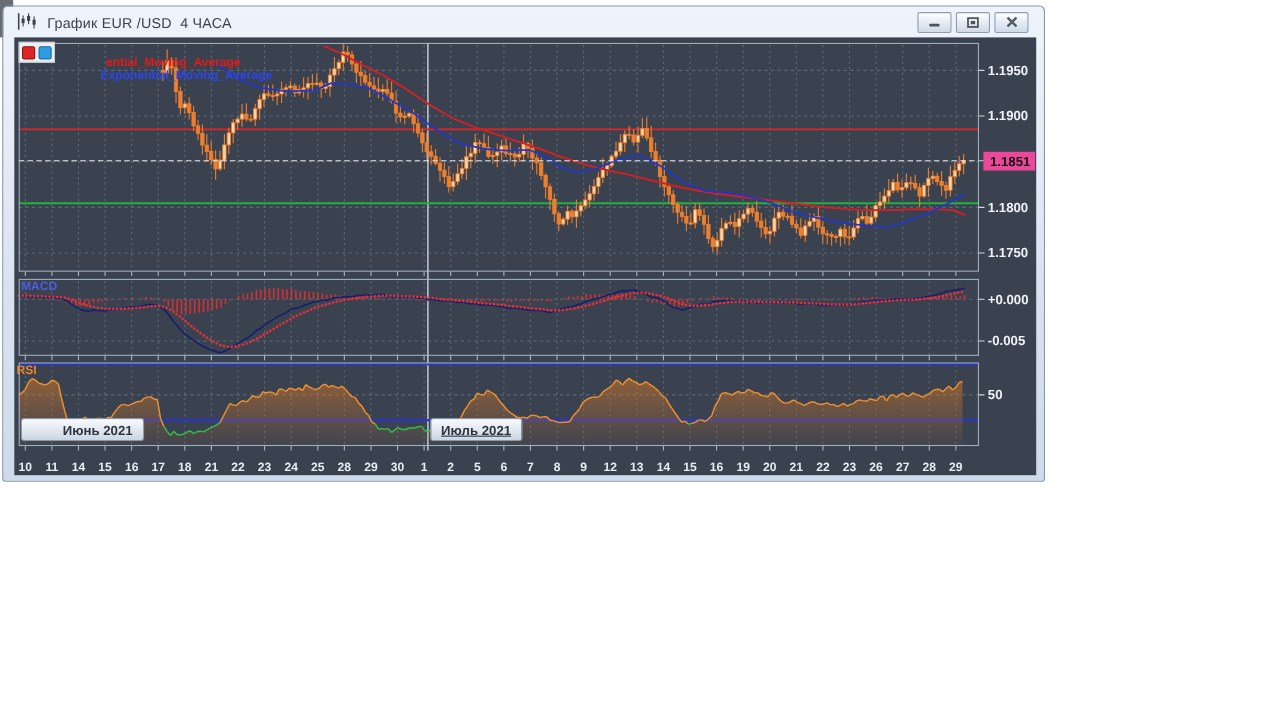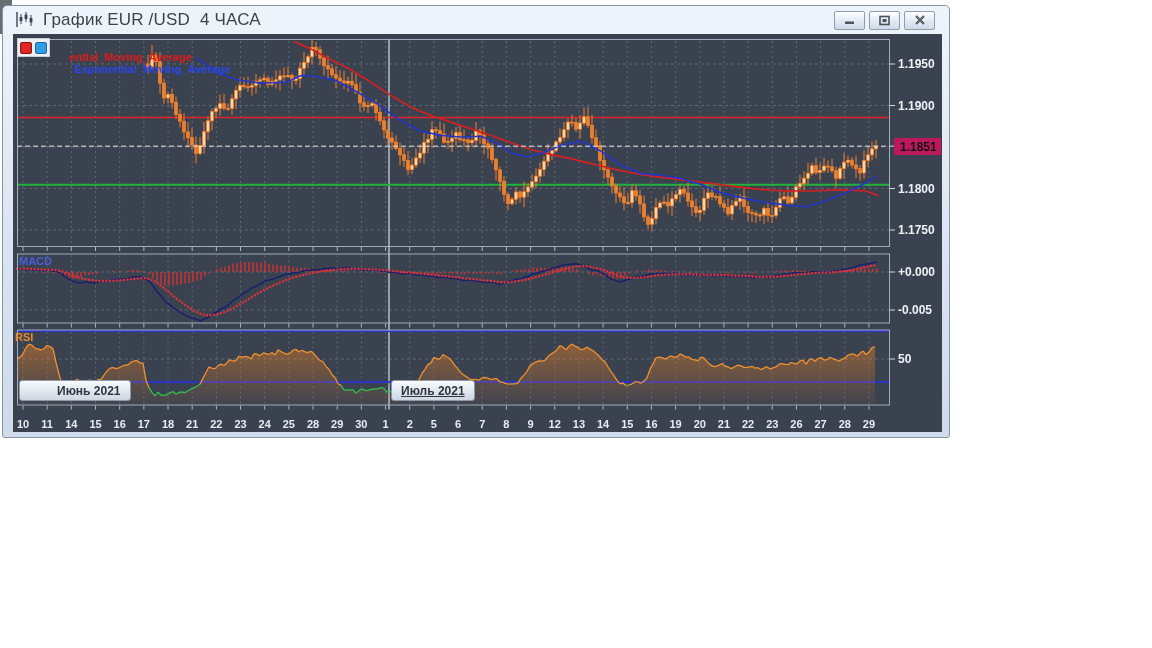--- a/index.html
+++ b/index.html
@@ -4,44 +4,44 @@
 <style>
   html,body{margin:0;padding:0;}
   body{width:1152px;height:648px;background:#ffffff;position:relative;overflow:hidden;
        font-family:"Liberation Sans",sans-serif;}
   .corner-notch{position:absolute;left:0;top:0;width:12px;height:34px;background:#686d74;z-index:0;}
   .win{position:absolute;left:2px;top:5px;width:948px;height:433px;z-index:1;
        background:linear-gradient(#eef4fb,#d9e3f0 60%,#cfdaea);
        border:1px solid #8496ab;border-radius:5px 5px 3px 3px;box-sizing:border-box;}
   .titlebar{height:28px;display:flex;align-items:center;padding:0 8px;}
   .titlebar .app-icon{width:20px;height:18px;margin:0 8px 0 4px;flex:0 0 auto;}
-  .titlebar .title{font-size:17px;color:#3f4349;letter-spacing:.2px;white-space:pre;}
+  .titlebar .title{font-size:13px;color:#3f4349;letter-spacing:.2px;white-space:pre;}
   .winbtns{margin-left:auto;display:flex;gap:4px;padding-right:6px;}
   .winbtn{width:29px;height:17px;border:1px solid #8f9dae;border-radius:2px;
           background:linear-gradient(#ffffff,#e6edf5 45%,#cfdae8);
           display:flex;align-items:center;justify-content:center;cursor:default;}
   .client{position:absolute;left:10px;top:28px;width:929px;height:398px;background:#3a4250;}
   .client svg{position:absolute;left:0;top:0;}
   .legendbox{position:absolute;left:4px;top:4px;width:33px;height:19px;background:#edf0f4;
              border:1px solid #c6ccd4;display:flex;align-items:center;gap:3px;padding:0 2px;box-sizing:border-box;z-index:3;}
   .sw{width:10px;height:10px;border-radius:2px;}
   .sw-red{background:#e02525;border:1px solid #8d1212;}
   .sw-blue{background:#2e9de4;border:1px solid #1b6aa8;}
   .legendtext{position:absolute;left:38px;top:5px;font-size:11px;font-weight:700;white-space:pre;z-index:2;}
-  .legendtext .red{color:#e11b1b;}
-  .legendtext .blue{color:#2a46f0;margin-left:5px;}
+  .legendtext .red{color:#e11b1b;margin-left:27px;}
+  .legendtext .blue{color:#2a46f0;margin-left:22px;}
   .paneltag{position:absolute;font-size:11px;font-weight:700;z-index:2;}
   .tag-macd{left:6px;top:221px;color:#4a5fe0;}
   .tag-rsi{left:2px;top:297px;color:#e8872c;}
   .monthbox{position:absolute;top:346px;height:19px;padding:0 9px;display:flex;align-items:center;
             background:linear-gradient(#f8fbfe,#ccd6e2);border:1px solid #8b9aa9;border-radius:3px;
             font-size:12px;font-weight:700;color:#2e3540;z-index:3;}
   .month-june{left:6px;padding-left:37px;}
   .month-july{left:378px;text-decoration:underline;}
-  .pricebox{position:absolute;left:881px;top:104px;width:47px;height:17px;background:#be185d;
+  .pricebox{position:absolute;left:881px;top:104px;width:47px;height:17px;background:#ec4899;
             display:flex;align-items:center;padding-left:6px;box-sizing:border-box;
             font-size:12px;font-weight:700;color:#101010;z-index:3;}
 </style>
 </head>
 <body>
 
 <div class="corner-notch"></div>
 
 <div class="win">
   <div class="titlebar">

